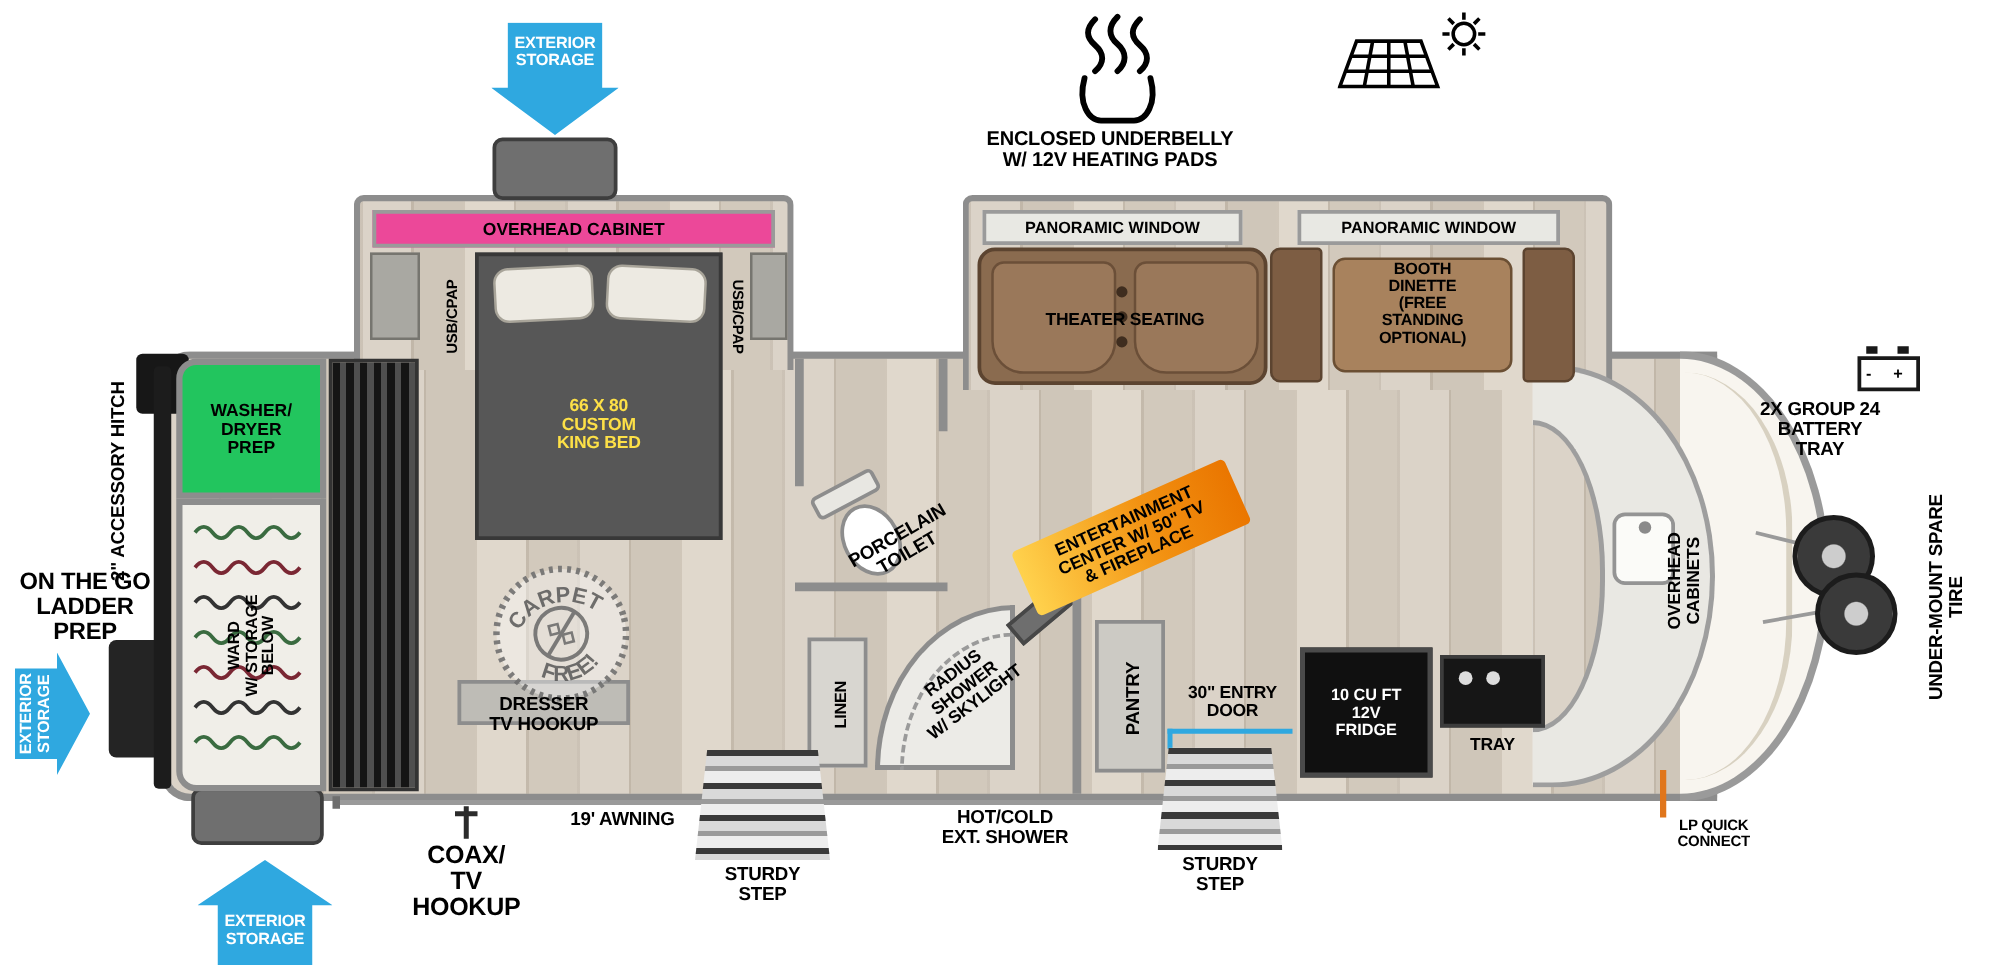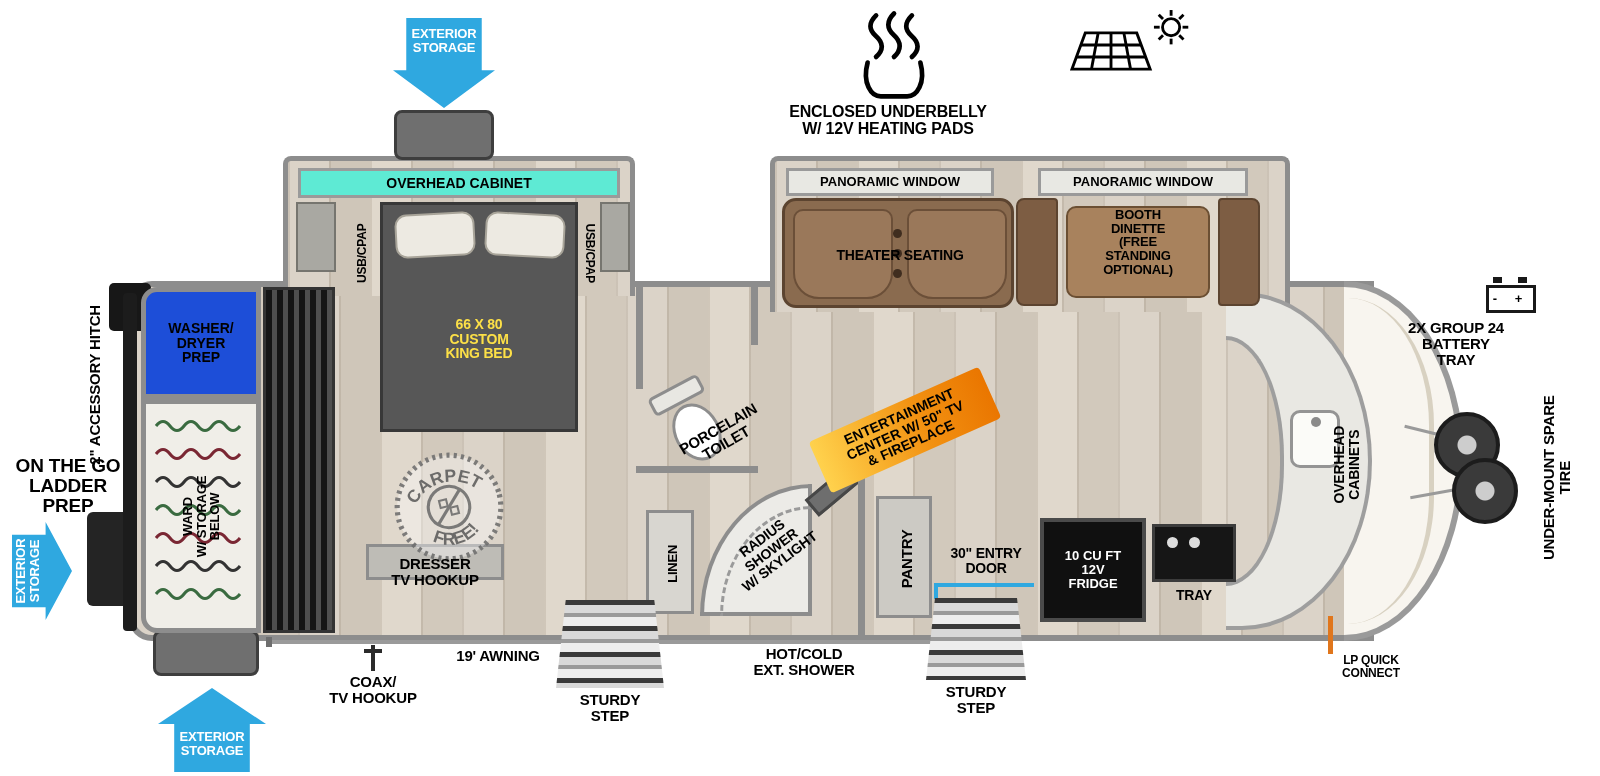--- a/index.html
+++ b/index.html
@@ -22,21 +22,21 @@
 <body>
 
 <div class="plan">
 
   <div class="abs wood" style="left:128px;top:281px;width:1246px;height:360px;border:6px solid #8d8d8d;border-right:none;border-radius:24px 0 0 24px;z-index:1"></div>
   <div class="abs" style="left:1344px;top:281px;width:120px;height:360px;background:#f8f5ef;border:6px solid #9a9a9a;border-left:none;border-radius:0 120px 120px 0 / 0 50% 50% 0;z-index:2"></div>
   <div class="abs" style="left:1348px;top:298px;width:86px;height:326px;border-right:5px solid #d8d1c1;border-radius:0 110px 110px 0 / 0 50% 50% 0;z-index:3"></div>
 
   <div class="abs" style="left:394px;top:110px;width:100px;height:50px;background:#6f6f6f;border:3px solid #3e3e3e;border-radius:8px;z-index:5"></div>
   <div class="abs wood" style="left:283px;top:156px;width:352px;height:140px;border:5px solid #8d8d8d;border-bottom:none;border-radius:8px 8px 0 0;z-index:2"></div>
-  <div class="abs flexc" style="left:298px;top:168px;width:322px;height:30px;background:#5eead4;border:3px solid #9a9a9a;font-size:14px;z-index:10">OVERHEAD CABINET</div>
+  <div class="abs flexc" style="left:298px;top:168px;width:322px;height:30px;background:#ec4899;border:3px solid #9a9a9a;font-size:14px;z-index:10">OVERHEAD CABINET</div>
   <div class="abs" style="left:296px;top:202px;width:40px;height:70px;background:#a9a8a2;border:2px solid #76756f;z-index:11"></div>
   <div class="abs" style="left:600px;top:202px;width:30px;height:70px;background:#a9a8a2;border:2px solid #76756f;z-index:11"></div>
 
   <div class="abs wood" style="left:770px;top:156px;width:520px;height:156px;border:5px solid #8d8d8d;border-bottom:none;border-radius:8px 8px 0 0;z-index:2"></div>
   <div class="abs flexc" style="left:786px;top:168px;width:208px;height:28px;background:#e8e8e3;border:3px solid #9a9a9a;font-size:13px;z-index:10">PANORAMIC WINDOW</div>
   <div class="abs flexc" style="left:1038px;top:168px;width:210px;height:28px;background:#e8e8e3;border:3px solid #9a9a9a;font-size:13px;z-index:10">PANORAMIC WINDOW</div>
 
   <div class="abs" style="left:782px;top:198px;width:232px;height:110px;background:#8a6b4f;border:3px solid #5c4430;border-radius:14px;z-index:10">
     <div class="abs" style="left:8px;top:8px;width:100px;height:90px;background:#9a785a;border:2px solid #6b4f38;border-radius:10px 10px 26px 26px"></div>
     <div class="abs" style="left:122px;top:8px;width:100px;height:90px;background:#9a785a;border:2px solid #6b4f38;border-radius:10px 10px 26px 26px"></div>
@@ -53,21 +53,21 @@
 DINETTE
 (FREE
 STANDING
 OPTIONAL)</div>
 
   <div class="abs" style="left:123px;top:293px;width:14px;height:338px;background:#1c1c1c;border-radius:4px;z-index:8"></div>
   <div class="abs" style="left:109px;top:283px;width:42px;height:48px;background:#171717;border-radius:5px;z-index:7"></div>
   <div class="abs" style="left:87px;top:512px;width:42px;height:94px;background:#242424;border-radius:6px;z-index:7"></div>
   <div class="abs" style="left:153px;top:630px;width:106px;height:46px;background:#6f6f6f;border:3px solid #3e3e3e;border-radius:8px;z-index:6"></div>
 
-  <div class="abs flexc" style="left:141px;top:287px;width:120px;height:112px;background:#1d4ed8;border:5px solid #8d8d8d;border-radius:16px 0 0 0;font-size:14px;z-index:10">WASHER/
+  <div class="abs flexc" style="left:141px;top:287px;width:120px;height:112px;background:#22c55e;border:5px solid #8d8d8d;border-radius:16px 0 0 0;font-size:14px;z-index:10">WASHER/
 DRYER
 PREP</div>
 
   <div class="abs" style="left:141px;top:399px;width:120px;height:234px;background:#f0eee8;border:5px solid #8d8d8d;border-radius:0 0 0 16px;z-index:10">
     <svg width="110" height="224" viewBox="0 0 110 224" style="position:absolute;left:0;top:0">
       <g fill="none" stroke-width="3">
         <path stroke="#3a6b40" d="M10 22 q7 -9 14 0 t14 0 t14 0 t14 0 t14 0 t14 0"></path>
         <path stroke="#7a2733" d="M10 50 q7 -9 14 0 t14 0 t14 0 t14 0 t14 0 t14 0"></path>
         <path stroke="#333333" d="M10 78 q7 -9 14 0 t14 0 t14 0 t14 0 t14 0 t14 0"></path>
         <path stroke="#3a6b40" d="M10 106 q7 -9 14 0 t14 0 t14 0 t14 0 t14 0 t14 0"></path>
@@ -171,21 +171,21 @@
   <div class="lbl" style="left:368px;top:556px;width:134px;font-size:15px">DRESSER
 TV HOOKUP</div>
 
   <div class="abs" style="left:268px;top:640px;width:672px;height:4px;background:#9a9a9a;z-index:6"></div>
   <div class="abs" style="left:266px;top:637px;width:6px;height:10px;background:#6e6e6e;z-index:6"></div>
   <div class="abs" style="left:936px;top:637px;width:6px;height:10px;background:#6e6e6e;z-index:6"></div>
   <div class="lbl" style="left:446px;top:648px;width:104px;font-size:15px">19' AWNING</div>
 
   <div class="abs" style="left:371px;top:645px;width:4px;height:26px;background:#2b2b2b;z-index:6"></div>
   <div class="abs" style="left:364px;top:649px;width:18px;height:4px;background:#2b2b2b;z-index:6"></div>
-  <div class="lbl" style="left:322px;top:674px;width:102px;font-size:15px">COAX/
+  <div class="lbl" style="left:322px;top:674px;width:102px;font-size:20px">COAX/
 TV HOOKUP</div>
 
   <div class="step" style="left:556px;top:600px;width:108px;height:88px"></div>
   <div class="lbl" style="left:560px;top:692px;width:100px;font-size:15px">STURDY
 STEP</div>
 
   <div class="lbl" style="left:738px;top:646px;width:132px;font-size:15px">HOT/COLD
 EXT. SHOWER</div>
 
   <div class="step" style="left:926px;top:598px;width:100px;height:82px"></div>

